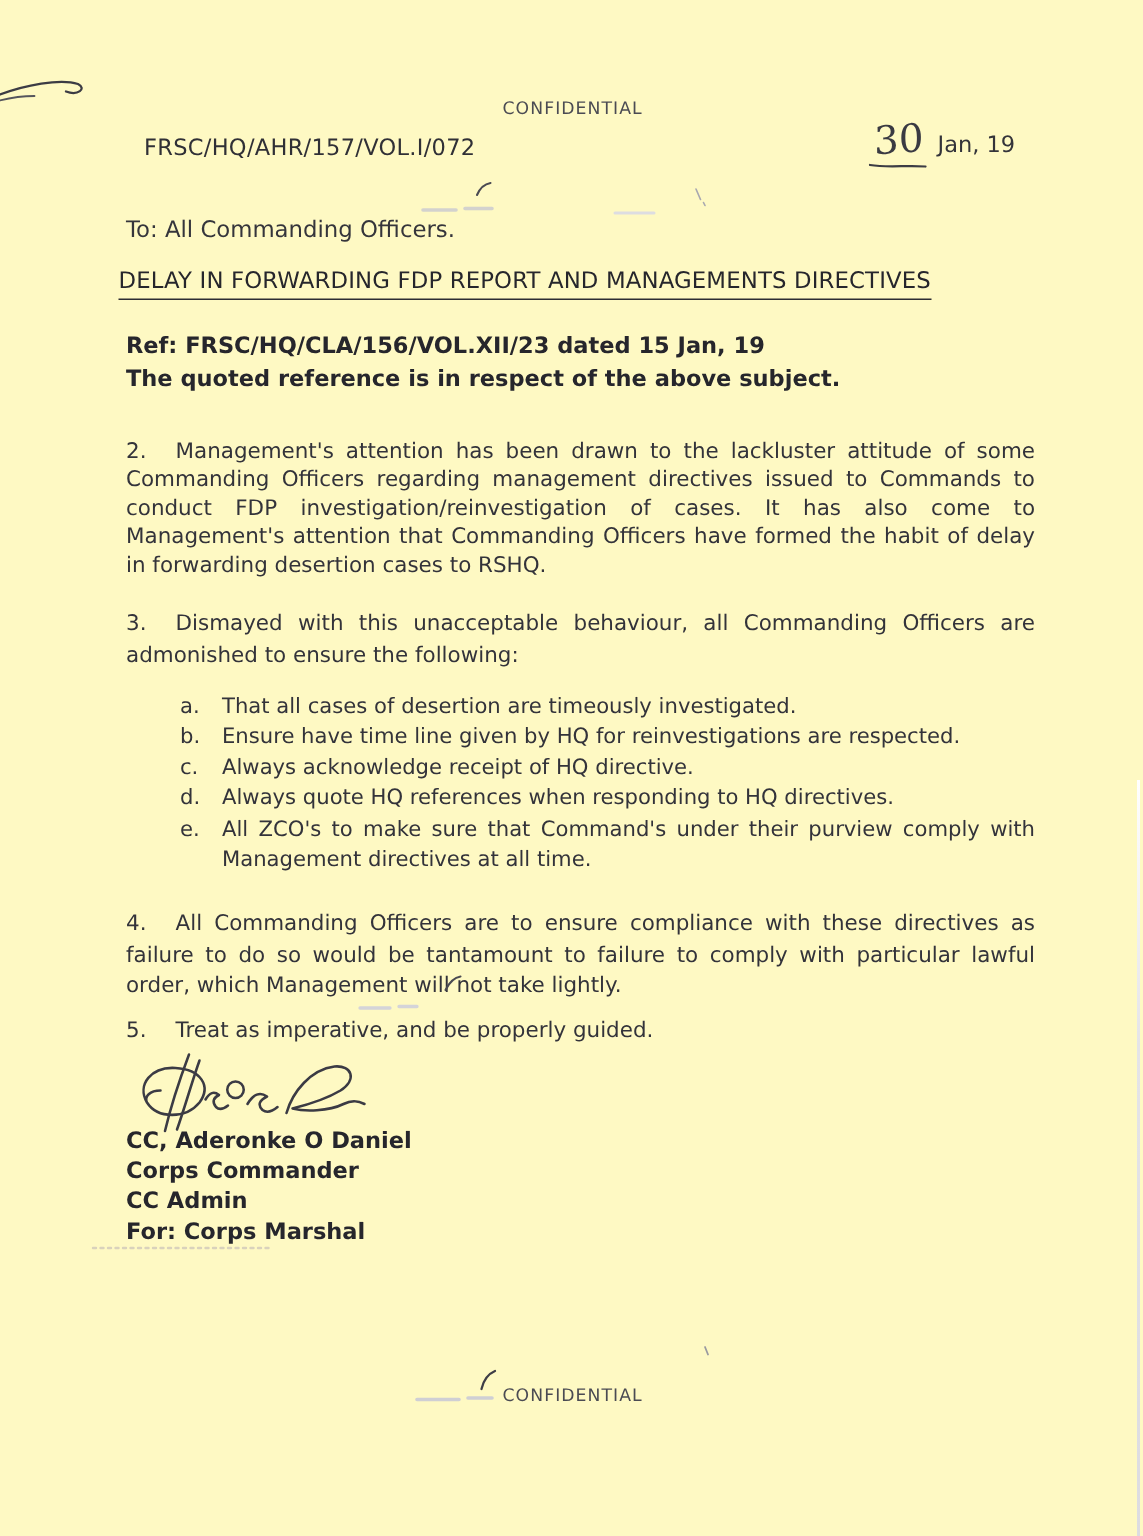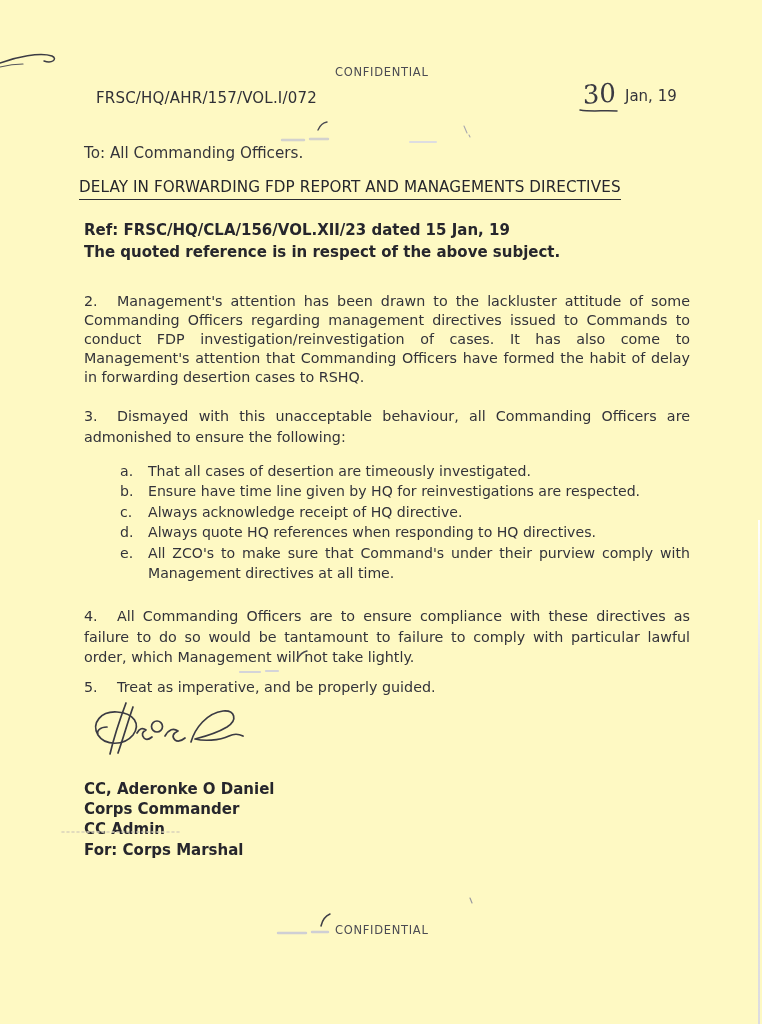--- a/index.html
+++ b/index.html
@@ -61,21 +61,21 @@
   #para2 { left: 84px; top: 292px; line-height: 19px; }
   #para3 { left: 84px; top: 406px; line-height: 21px; }
   #para4 { left: 84px; top: 594px; line-height: 20.6px; margin-top: 12px; }
   #para5 { left: 84px; top: 677px; line-height: 20.6px; }
 
   .list { left: 120px; top: 461px; width: 570px; font-size: 14.1px; line-height: 20.4px; color: #33333a; }
   .li { display: flex; }
   .li .letter { flex: 0 0 28px; }
   .li .li-text { flex: 1; text-align: justify; }
 
-  .sigblock { left: 84px; top: 750px; font-size: 15px; font-weight: 700; color: #26262c; line-height: 20.2px; margin-top: 29px; }
+  .sigblock { left: 84px; top: 750px; font-size: 15px; font-weight: 700; color: #26262c; line-height: 20.2px; }
 
   .edge-line {
     right: 2px; top: 520px;
     width: 2px; height: 504px;
     background: linear-gradient(#ffffff, #e4e4e8 35%, #dcdce1);
   }
 
   svg.overlay {
     position: absolute;
     left: 0; top: 0;

